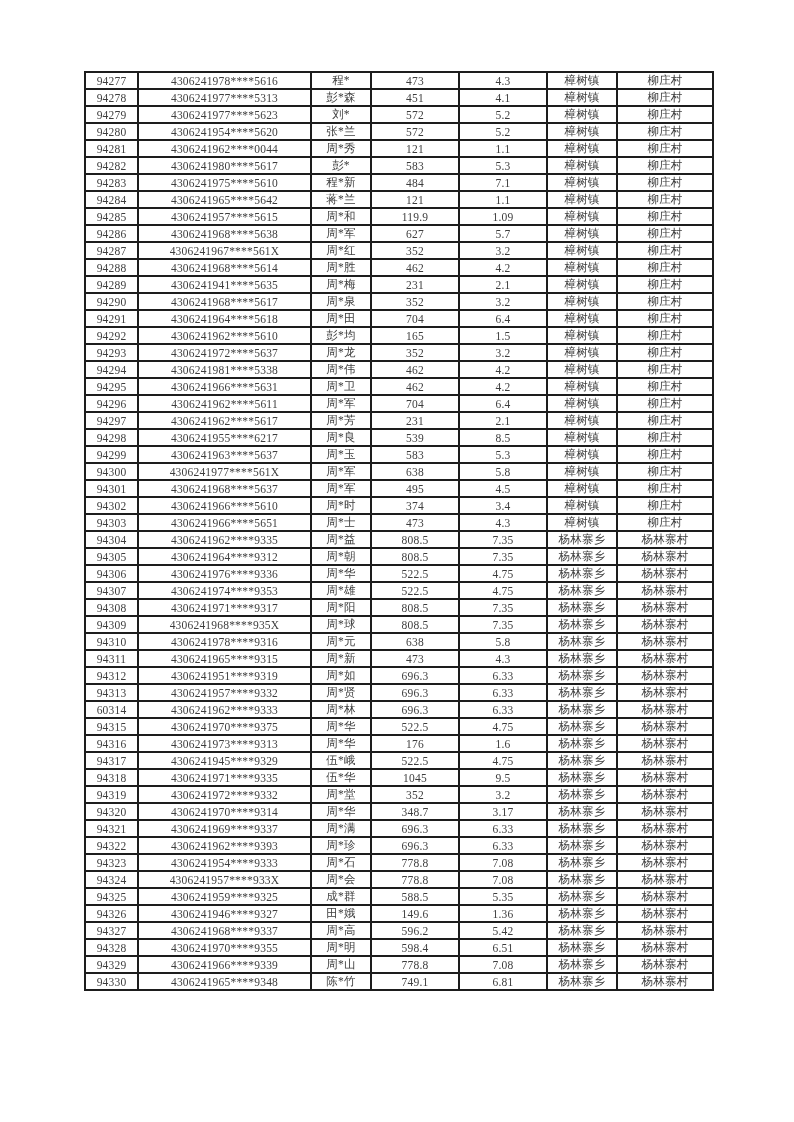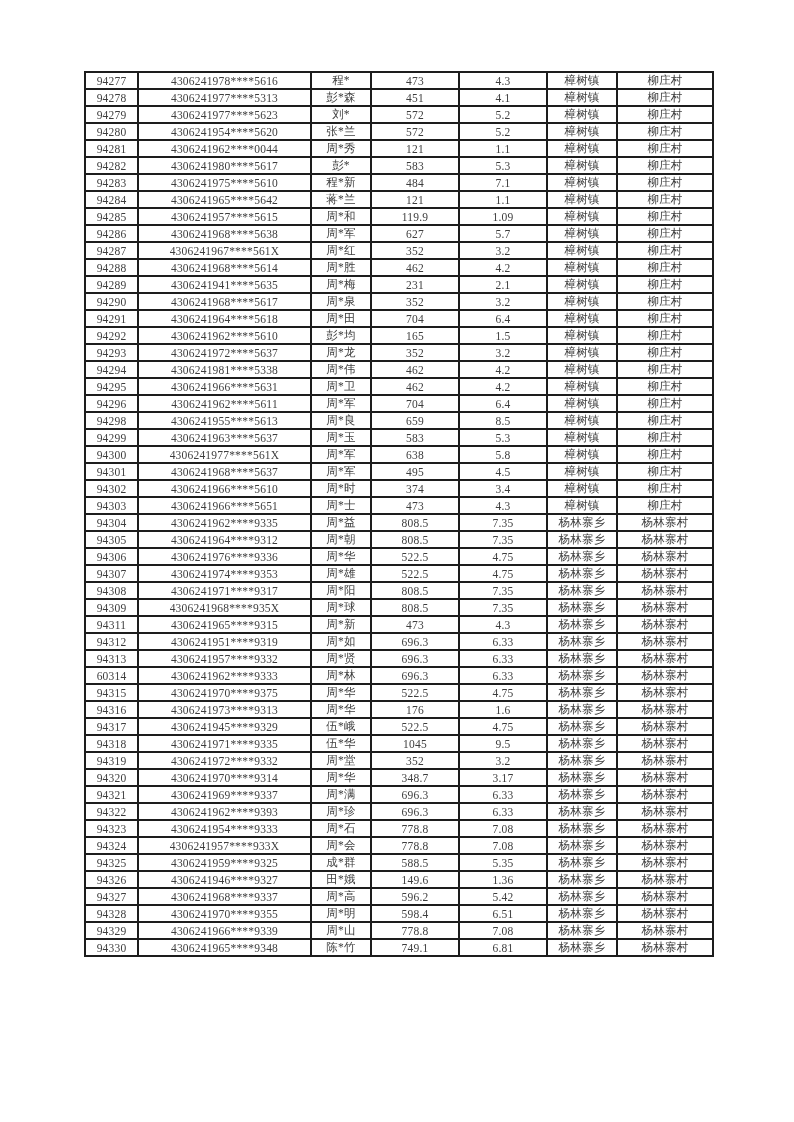--- a/index.html
+++ b/index.html
@@ -233,24 +233,33 @@
         <tr>
           <td>94296</td>
           <td>4306241962****5611</td>
           <td>周*军</td>
           <td>704</td>
           <td>6.4</td>
           <td>樟树镇</td>
           <td>柳庄村</td>
         </tr>
         <tr>
+          <td>94297</td>
+          <td>4306241962****5617</td>
+          <td>周*芳</td>
+          <td>231</td>
+          <td>2.1</td>
+          <td>樟树镇</td>
+          <td>柳庄村</td>
+        </tr>
+        <tr>
           <td>94298</td>
-          <td>4306241955****5613</td>
+          <td>4306241955****6217</td>
           <td>周*良</td>
-          <td>659</td>
+          <td>539</td>
           <td>8.5</td>
           <td>樟树镇</td>
           <td>柳庄村</td>
         </tr>
         <tr>
           <td>94299</td>
           <td>4306241963****5637</td>
           <td>周*玉</td>
           <td>583</td>
           <td>5.3</td>
@@ -341,20 +350,29 @@
         <tr>
           <td>94309</td>
           <td>4306241968****935X</td>
           <td>周*球</td>
           <td>808.5</td>
           <td>7.35</td>
           <td>杨林寨乡</td>
           <td>杨林寨村</td>
         </tr>
         <tr>
+          <td>94310</td>
+          <td>4306241978****9316</td>
+          <td>周*元</td>
+          <td>638</td>
+          <td>5.8</td>
+          <td>杨林寨乡</td>
+          <td>杨林寨村</td>
+        </tr>
+        <tr>
           <td>94311</td>
           <td>4306241965****9315</td>
           <td>周*新</td>
           <td>473</td>
           <td>4.3</td>
           <td>杨林寨乡</td>
           <td>杨林寨村</td>
         </tr>
         <tr>
           <td>94312</td>

